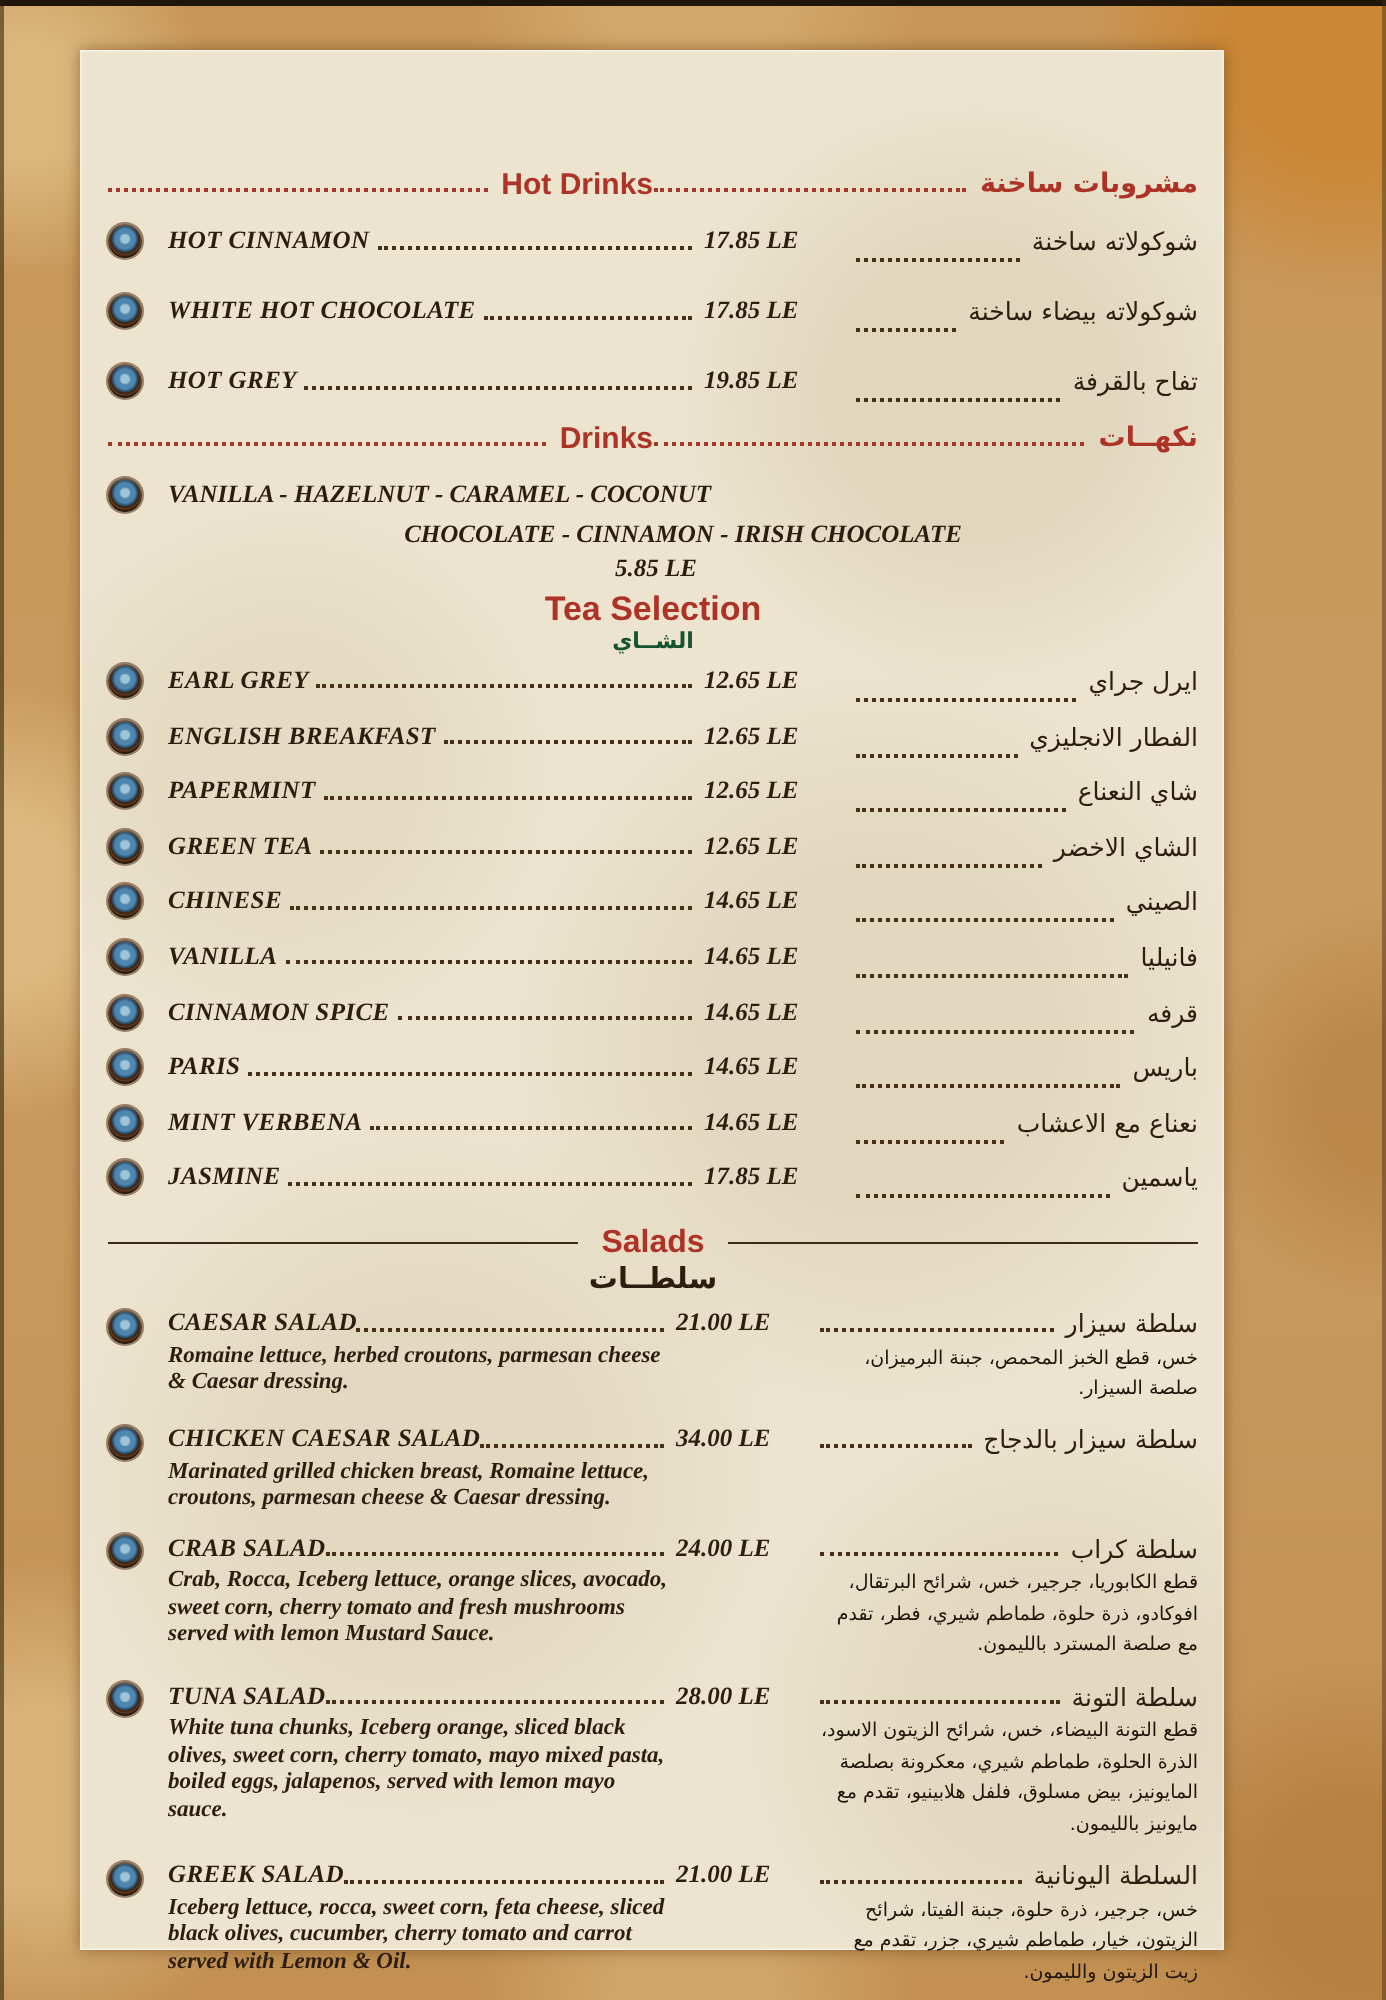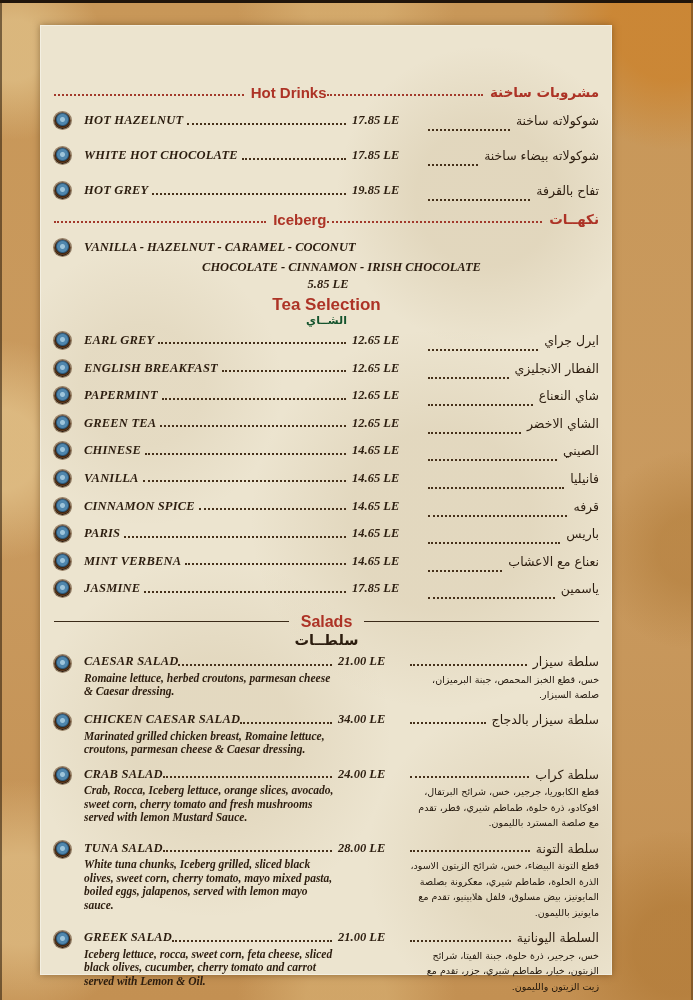--- a/index.html
+++ b/index.html
@@ -124,21 +124,21 @@
       </div>
       <div class="half ar-side">
         <span class="sec-title ar">مشروبات ساخنة</span>
         <div class="lead"></div>
       </div>
     </div>
 
     <div class="row drink-row">
       <div class="en-col">
         <div class="badge"></div>
-        <span class="iname">HOT HAZELNUT</span>
+        <span class="iname">HOT CINNAMON</span>
         <div class="lead dark"></div>
       </div>
       <span class="price">17.85  LE</span>
       <div class="ar-col">
         <span class="arname">شوكولاته ساخنة</span>
         <div class="lead dark"></div>
       </div>
     </div>
 
     <div class="row drink-row">
@@ -163,21 +163,21 @@
       <span class="price">19.85  LE</span>
       <div class="ar-col">
         <span class="arname">تفاح بالقرفة</span>
         <div class="lead dark"></div>
       </div>
     </div>
 
     <div class="sec-head">
       <div class="half en">
         <div class="lead"></div>
-        <span class="sec-title">Iceberg</span>
+        <span class="sec-title">Drinks</span>
       </div>
       <div class="half ar-side">
         <span class="sec-title ar">نكهــات</span>
         <div class="lead"></div>
       </div>
     </div>
 
     <div class="flavor-line1">
       <div class="badge"></div>
       <span class="flavor-txt">VANILLA - HAZELNUT - CARAMEL - COCONUT</span>
@@ -395,21 +395,21 @@
 
     <div class="salad">
       <div class="s-left">
         <div class="badge"></div>
         <div class="s-body">
           <div class="s-line1">
             <span class="iname">TUNA SALAD</span>
             <div class="lead dark"></div>
             <span class="price">28.00  LE</span>
           </div>
-          <div class="desc-en">White tuna chunks, Iceberg grilled, sliced black olives, sweet corn, cherry tomato, mayo mixed pasta, boiled eggs, jalapenos, served with lemon mayo sauce.</div>
+          <div class="desc-en">White tuna chunks, Iceberg orange, sliced black olives, sweet corn, cherry tomato, mayo mixed pasta, boiled eggs, jalapenos, served with lemon mayo sauce.</div>
         </div>
       </div>
       <div class="s-right">
         <div class="s-line1-ar">
           <span class="arname">سلطة التونة</span>
           <div class="lead dark"></div>
         </div>
         <div class="desc-ar">قطع التونة البيضاء، خس، شرائح الزيتون الاسود، الذرة الحلوة، طماطم شيري، معكرونة بصلصة المايونيز، بيض مسلوق، فلفل هلابينيو، تقدم مع مايونيز بالليمون.</div>
       </div>
     </div>

